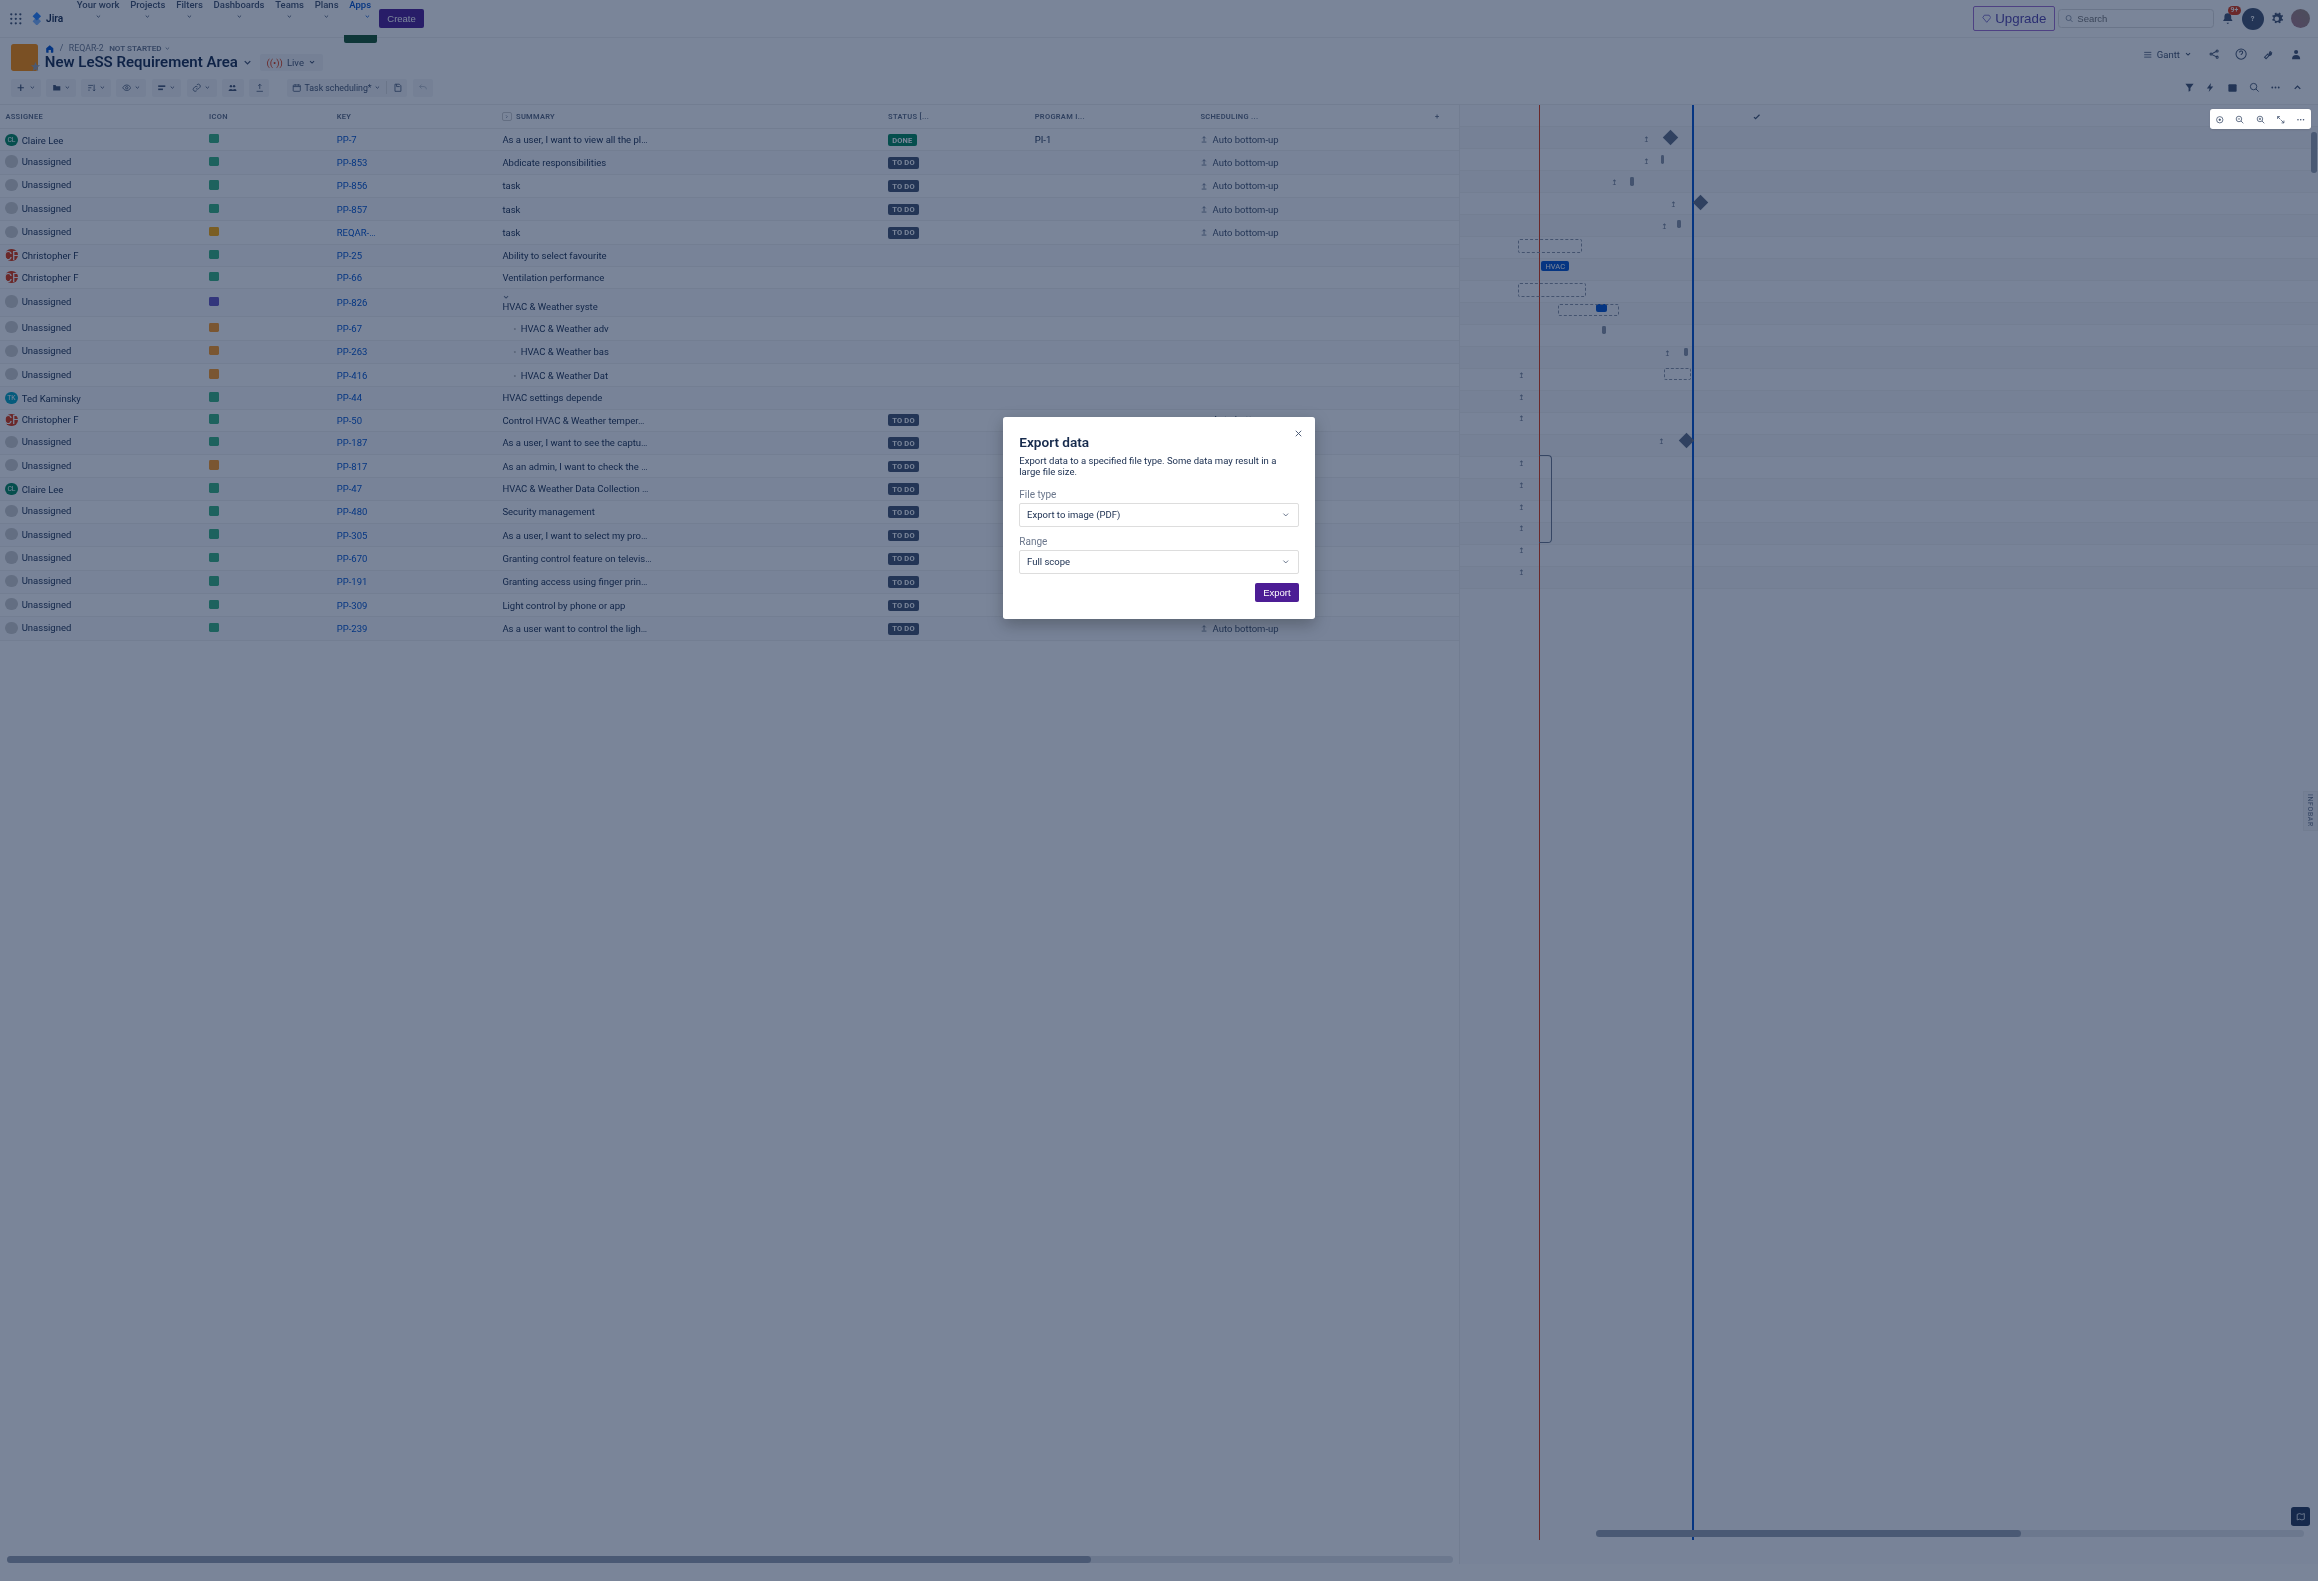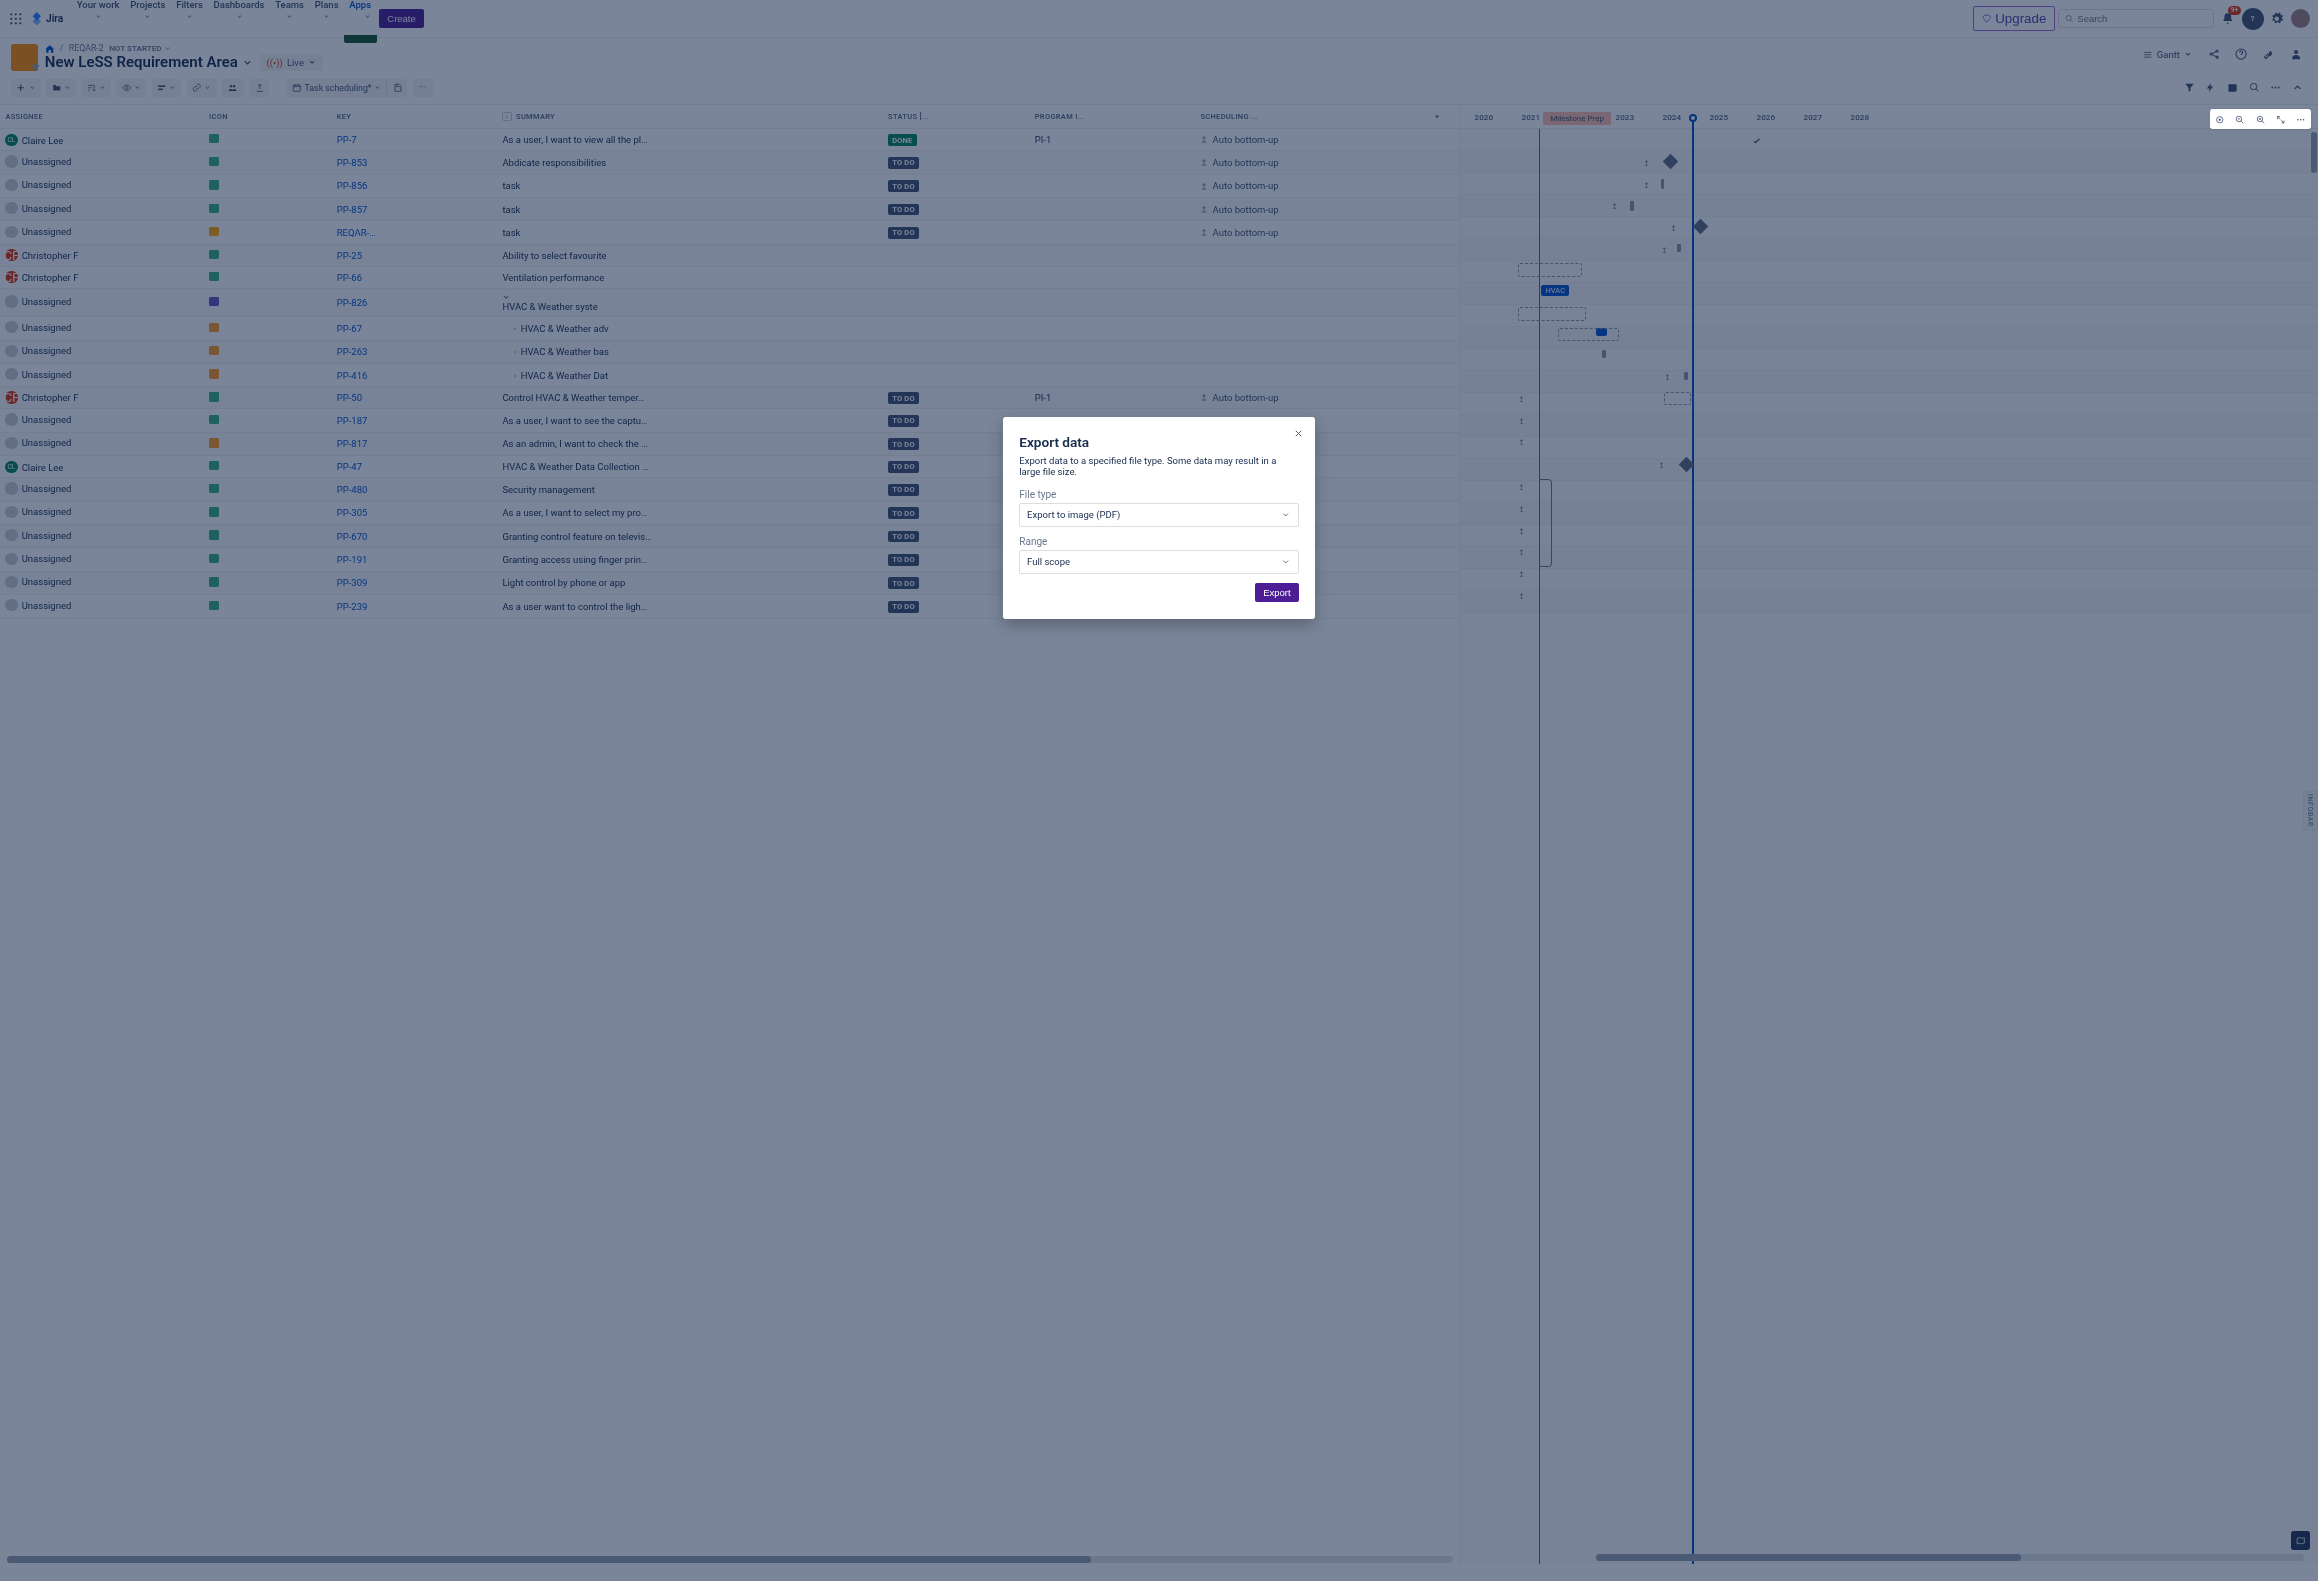--- a/index.html
+++ b/index.html
@@ -563,20 +563,30 @@
     <td><span class="assn"><span class="av grey"></span>Unassigned</span></td>
     <td><span class="type-ic type-task"></span></td>
     <td><a href="#" class="key-link">PP-416</a></td>
     <td style="padding-left:16.3px"><span style="color:#bbb;margin-right:4.1px">•</span><span>HVAC &amp; Weather Dat</span></td>
     <td></td>
     <td></td>
     <td></td>
     <td></td>
           </tr>
           <tr>
+    <td><span class="assn"><span class="av teal">TK</span>Ted Kaminsky</span></td>
+    <td><span class="type-ic type-story"></span></td>
+    <td><a href="#" class="key-link">PP-44</a></td>
+    <td style="padding-left:5.4px"><span>HVAC settings depende</span></td>
+    <td></td>
+    <td></td>
+    <td></td>
+    <td></td>
+          </tr>
+          <tr>
     <td><span class="assn"><span class="av red">CF</span>Christopher F</span></td>
     <td><span class="type-ic type-story"></span></td>
     <td><a href="#" class="key-link">PP-50</a></td>
     <td style="padding-left:5.4px"><span>Control HVAC &amp; Weather temper…</span></td>
     <td><span class="status-pill status-todo">TO DO</span></td>
     <td>PI-1</td>
     <td><span class="sched"><svg width="8.1" height="8.1" viewBox="0 0 24 24" fill="none" stroke="#42526E" stroke-width="2">
                   <path d="M12 19V5m0 0l-5 5m5-5l5 5"></path>
                   <path d="M5 21h14"></path>
                 </svg>Auto bottom-up</span></td>
@@ -732,31 +742,20 @@
           </svg>
         </div>
       <div class="icon-btn">
           <svg width="9.5" height="9.5" viewBox="0 0 24 24" fill="#42526E">
             <circle cx="5" cy="12" r="2"></circle>
             <circle cx="12" cy="12" r="2"></circle>
             <circle cx="19" cy="12" r="2"></circle>
           </svg>
         </div>
     </div>
-    <div class="gantt-header" id="gantt-years">
-        <div class="gantt-col">2020</div>
-        <div class="gantt-col">2021</div>
-        <div class="gantt-col">2022</div>
-        <div class="gantt-col">2023</div>
-        <div class="gantt-col">2024</div>
-        <div class="gantt-col">2025</div>
-        <div class="gantt-col">2026</div>
-        <div class="gantt-col">2027</div>
-        <div class="gantt-col">2028</div>
-      </div>
     <div class="gantt-body" id="gantt-body">
       <div class="milestone-tag">Milestone Prep</div>
       <div class="today-line"></div>
       <div class="blue-line"></div>
       <div class="blue-marker"></div>
     <div class="gantt-row"></div>
         <div class="gantt-row"></div>
         <div class="gantt-row"></div>
         <div class="gantt-row"></div>
         <div class="gantt-row"></div>

